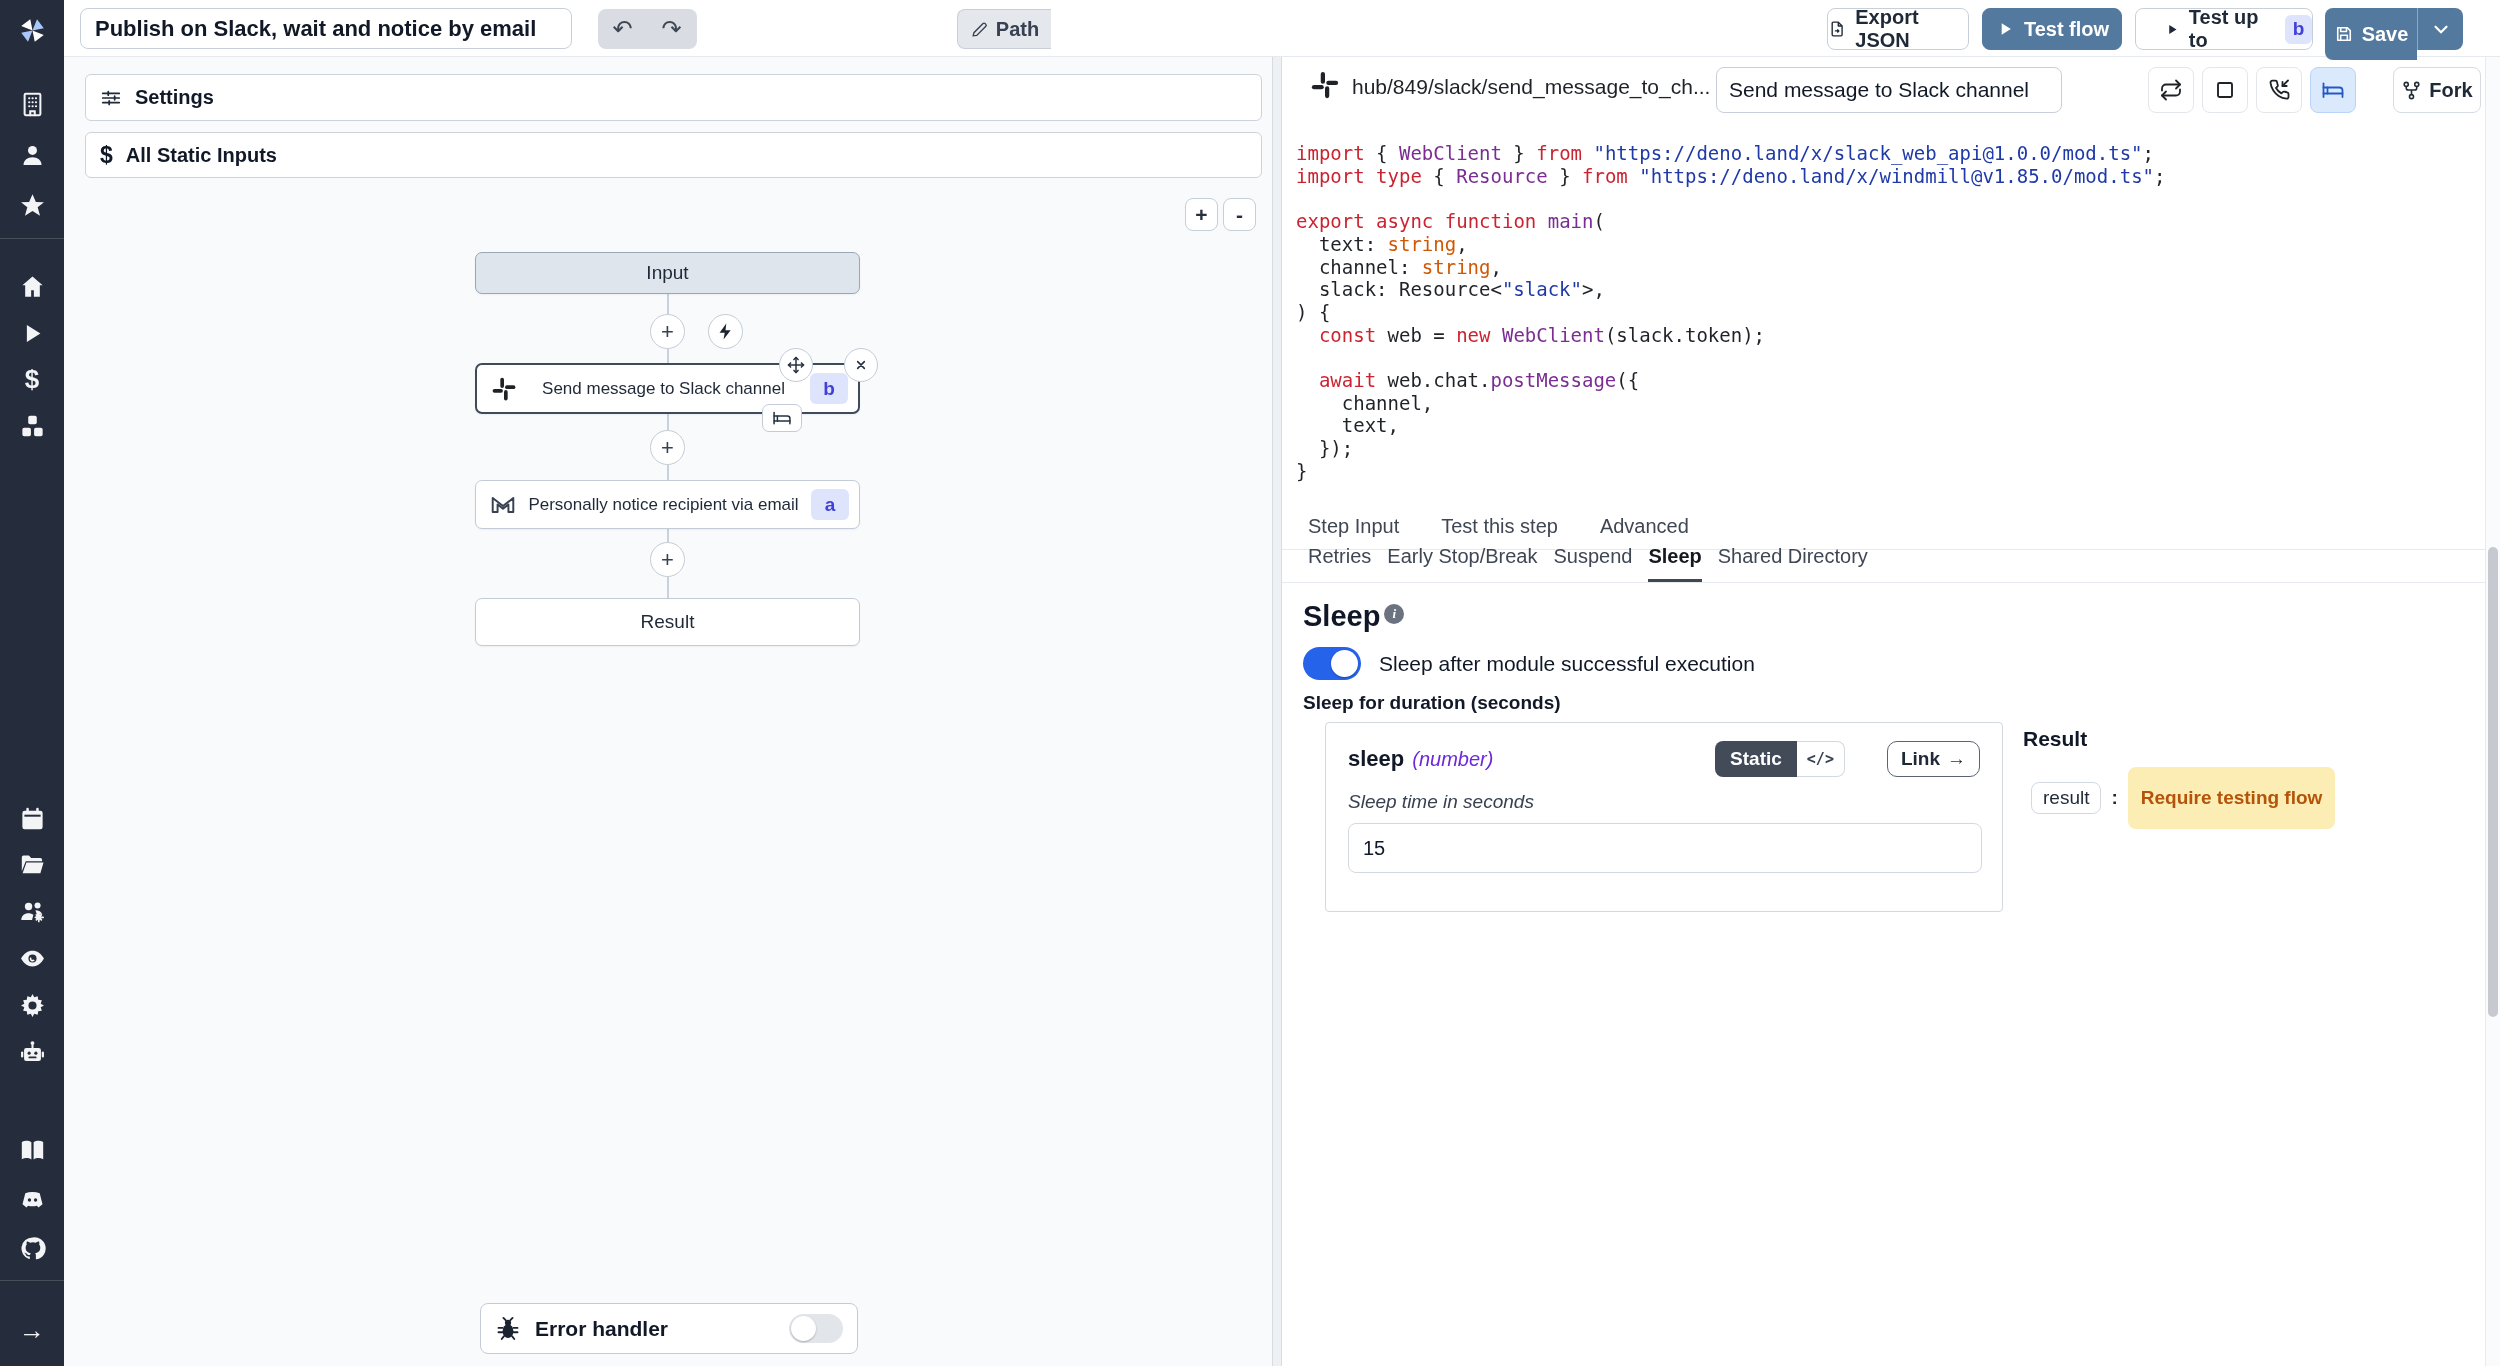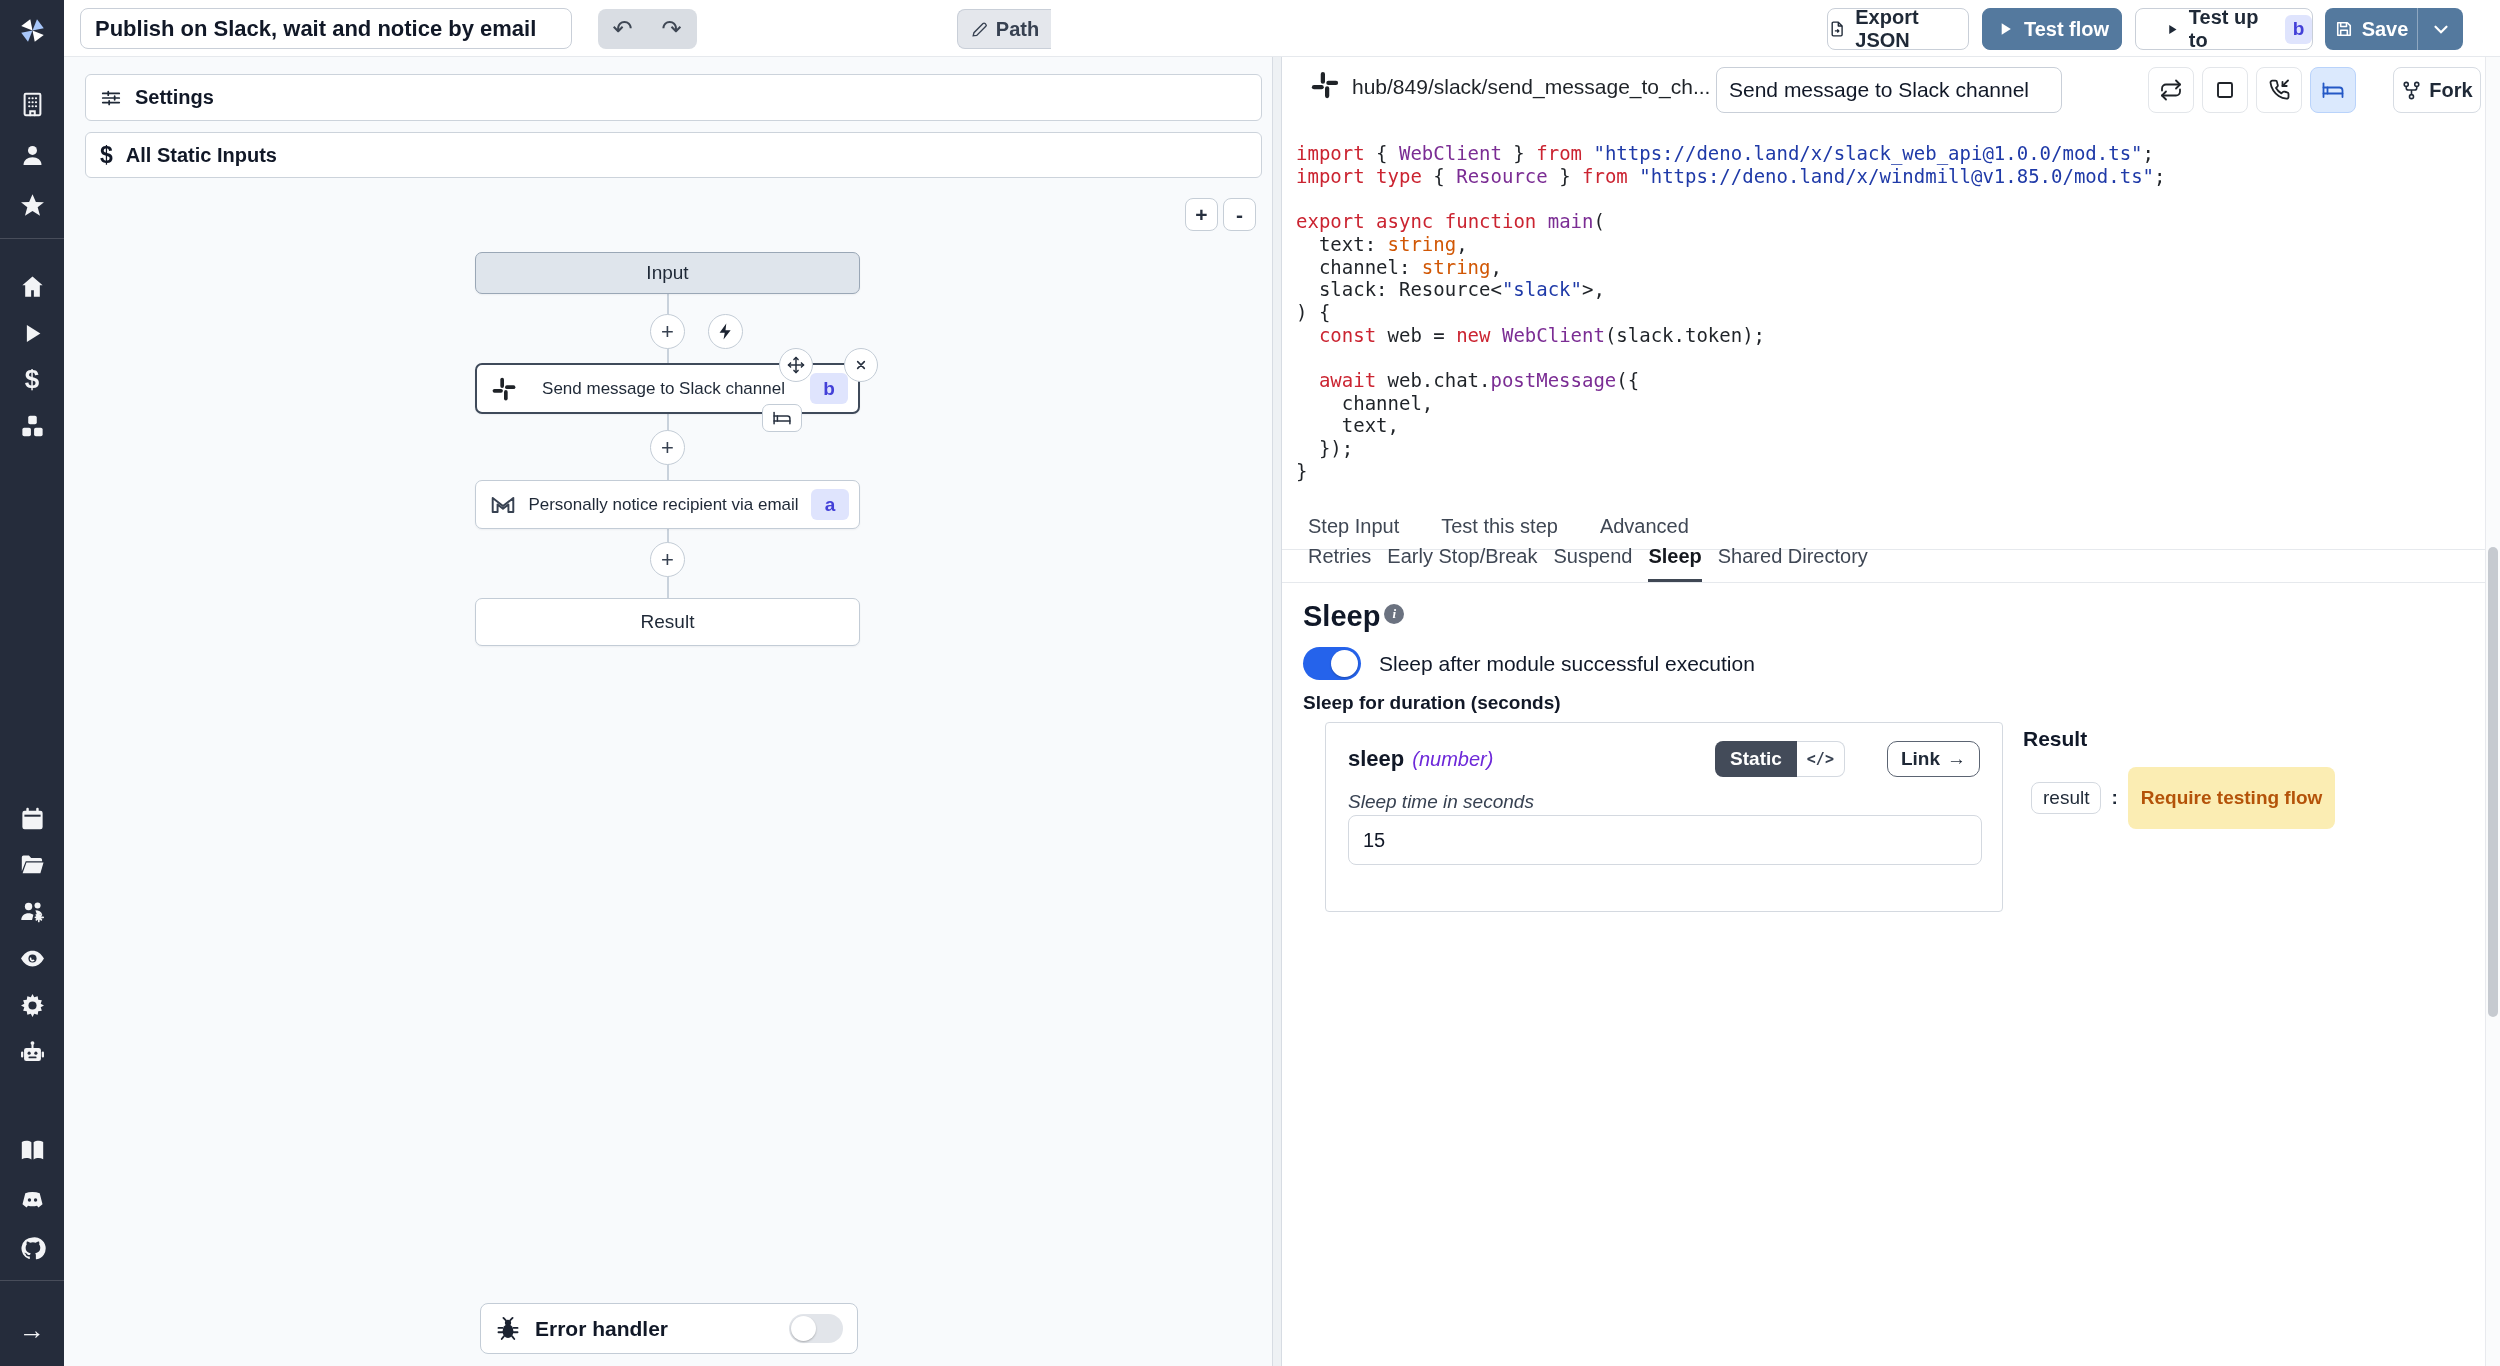--- a/index.html
+++ b/index.html
@@ -23,21 +23,21 @@
   #path-chip { width:94px; height:40px; background:#e4e7ec; border:1px solid #c9cfd8; border-right:none; border-radius:8px 0 0 8px; display:flex; align-items:center; justify-content:center; gap:7px; font-size:20px; font-weight:600; color:#374151; }
   #path-chip svg { width:19px; height:19px; }
   #path-input { width:414px; height:40px; border:1px solid #c9cfd8; border-radius:0 8px 8px 0; padding:0 12px; font-family:"DejaVu Sans Mono",monospace; font-size:19px; color:#111827; outline:none; }
   .tb-btn { position:absolute; top:8px; height:42px; display:flex; align-items:center; justify-content:center; gap:9px; border-radius:8px; font-size:20px; font-weight:600; cursor:pointer; }
   .tb-btn svg { width:20px; height:20px; }
   #btn-export { left:1763px; width:142px; background:#fff; border:1px solid #c9cfd8; color:#1f2937; }
   #btn-testflow { left:1918px; width:140px; background:#54799e; color:#fff; border:1px solid #54799e; }
   #btn-testupto { left:2071px; width:178px; background:#fff; border:1px solid #c9cfd8; color:#1f2937;padding-left:28px; }
   .mini-badge { display:inline-flex; align-items:center; justify-content:center; width:29px; height:29px; background:#dfe4fd; color:#4340d8; border-radius:6px; font-size:19px; font-weight:700; }
   #save-group { position:absolute; left:2261px; top:8px; height:42px; display:flex; }
-  #btn-save { width:92px; height:42px; background:#54799e; color:#fff; border-radius:8px 0 0 8px; display:flex; align-items:center; justify-content:center; gap:8px; font-size:20px; font-weight:600; cursor:pointer; }
+  #btn-save { width:92px; height:52px; background:#54799e; color:#fff; border-radius:8px 0 0 8px; display:flex; align-items:center; justify-content:center; gap:8px; font-size:20px; font-weight:600; cursor:pointer; }
   #btn-save-more { width:46px; height:42px; background:#54799e; border-left:1px solid rgba(255,255,255,.35); border-radius:0 8px 8px 0; display:flex; align-items:center; justify-content:center; cursor:pointer; }
 
   
   #flow-panel { position:absolute; left:64px; top:57px; width:1208px; bottom:0; background:#f8fafc; }
   .collapse-bar { position:absolute; left:21px; width:1177px; background:#fff; border:1px solid #ccd3db; border-radius:6px; display:flex; align-items:center; gap:13px; padding-left:14px; font-size:20px; font-weight:600; color:#111827; cursor:pointer; }
   .collapse-bar svg { width:22px; height:22px; color:#1f2937; }
   #bar-settings { top:17px; height:47px; }
   #bar-static { top:75px; height:46px; }
   .zoom-btn { position:absolute; width:33px; height:33px; background:#fff; border:1px solid #c6ced7; border-radius:8px; display:flex; align-items:center; justify-content:center; font-size:21px; font-weight:700; color:#27303f; cursor:pointer; }
   #zoom-in { left:1121px; top:141px; }
@@ -104,21 +104,21 @@
 
   #form-box { position:absolute; left:43px; top:665px; width:678px; height:190px; border:1px solid #d4d9e0; border-radius:4px; padding:18px 22px; }
   #form-row1 { display:flex; align-items:center; }
   #sleep-field-name { font-size:22px; font-weight:700; color:#111827; }
   #sleep-field-type { font-size:20px; font-style:italic; color:#6d28d9; margin-left:8px; }
   #form-row1 .spacer { flex:1; }
   #seg-static { background:#434b59; color:#fff; font-size:19px; font-weight:600; padding:7px 15px; border-radius:8px 0 0 8px; cursor:pointer; }
   #seg-code { background:#fff; border:1px solid #d4d9e0; border-left:none; color:#374151; font-size:15px; font-weight:700; padding:8px 10px; border-radius:0 8px 8px 0; font-family:"DejaVu Sans Mono",monospace; cursor:pointer; }
   #btn-link { margin-left:42px; border:1.5px solid #5b6472; border-radius:10px; padding:6px 13px; font-size:19px; font-weight:600; color:#1f2937; display:flex; align-items:center; gap:7px; cursor:pointer; background:#fff; }
   #sleep-desc { margin-top:14px; font-size:19px; font-style:italic; color:#374151; }
-  #sleep-value { margin-top:2px; width:634px; height:50px; border:1px solid #d4d9e0; border-radius:8px; padding:0 14px; font-family:"Liberation Sans",sans-serif; font-size:20px; color:#111827; outline:none; }
+  #sleep-value { margin-top:10px; width:634px; height:50px; border:1px solid #d4d9e0; border-radius:8px; padding:0 14px; font-family:"Liberation Sans",sans-serif; font-size:20px; color:#111827; outline:none; }
 
   #result-col { position:absolute; left:741px; top:670px; width:450px; }
   #result-heading { font-size:21px; font-weight:700; color:#101828; }
   #result-row { margin-top:16px; margin-left:8px; display:flex; align-items:center; gap:10px; }
   #result-key { border:1px solid #d4d9e0; border-radius:8px; padding:4px 11px; font-size:19px; color:#1f2937; background:#fff; }
   #result-colon { font-size:19px; font-weight:700; color:#1f2937; }
   #result-badge { background:#fbedb3; color:#b45309; font-size:19px; font-weight:600; padding:20px 13px; border-radius:8px; }
 
   #rp-scrollbar { position:absolute; right:0; top:0; bottom:0; width:15px; background:#fafbfc; border-left:1px solid #e8eaee; }
   #rp-scroll-thumb { position:absolute; left:2px; width:10px; top:490px; height:470px; background:#c6cad0; border-radius:5px; cursor:grab; }

